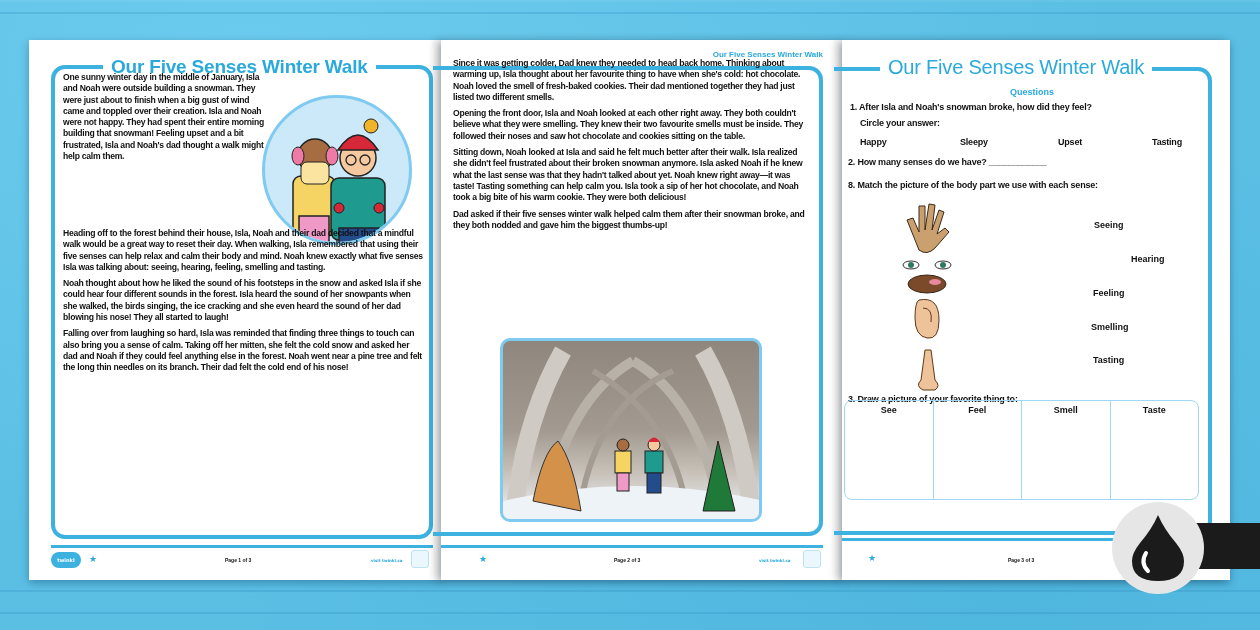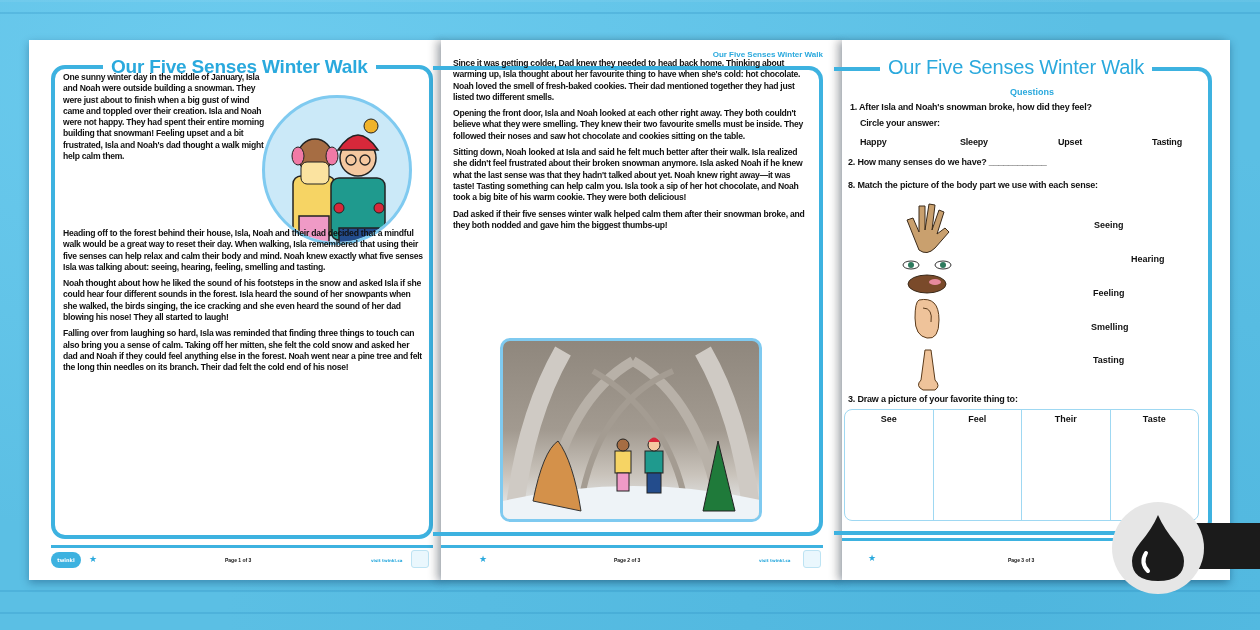--- a/index.html
+++ b/index.html
@@ -201,24 +201,24 @@
   </svg>
 
   <div class="sense-label" style="left:252px; top:180px;">Seeing</div>
   <div class="sense-label" style="left:249px; top:214px;padding-left:40px;">Hearing</div>
   <div class="sense-label" style="left:251px; top:248px;">Feeling</div>
   <div class="sense-label" style="left:249px; top:282px;">Smelling</div>
   <div class="sense-label" style="left:251px; top:315px;">Tasting</div>
 
   <div class="q" style="left:6px; top:354px;">3.  Draw a picture of your favorite thing to:</div>
 
-  <div class="draw-table" style="left:2px; top:369px; width:355px; height:112px;">
+  <div class="draw-table" style="left:2px; top:360px; width:355px; height:100px;">
     <div class="draw-col">See</div>
     <div class="draw-col">Feel</div>
-    <div class="draw-col">Their</div>
+    <div class="draw-col">Smell</div>
     <div class="draw-col">Taste</div>
   </div>
 
   <div class="footer-line" style="left:0; top:498px; width:370px;"></div>
   <div class="footer-star" style="left:26px; top:513px;">★</div>
   <div class="footer-page" style="left:166px; top:517px;">Page 3 of 3</div>
 </div>
 
 <div class="drop-bar"></div>
 <div class="drop-badge">

